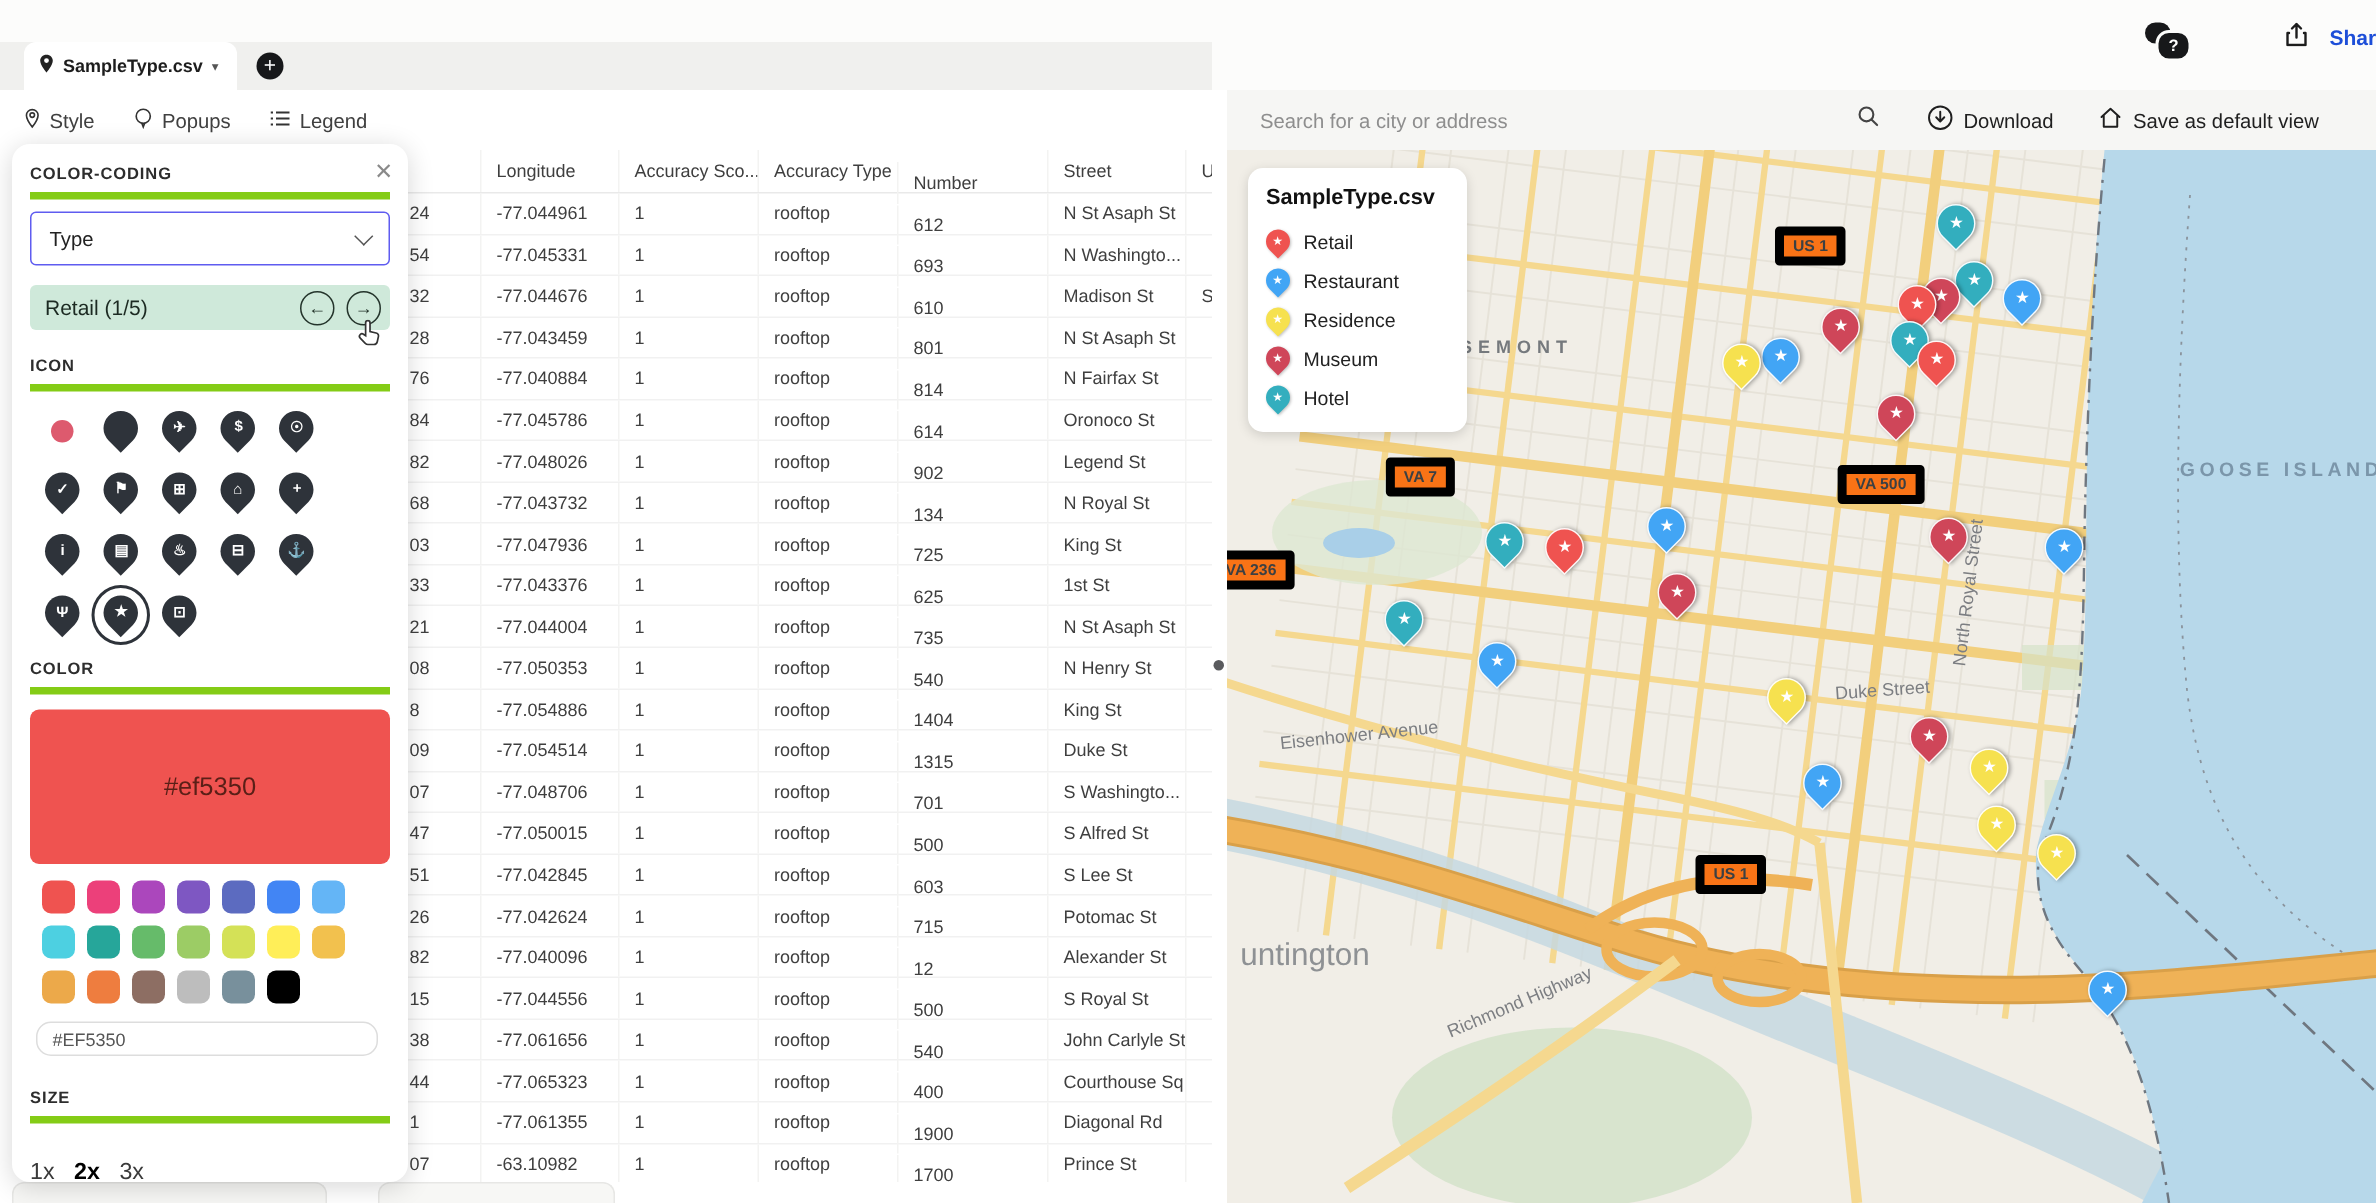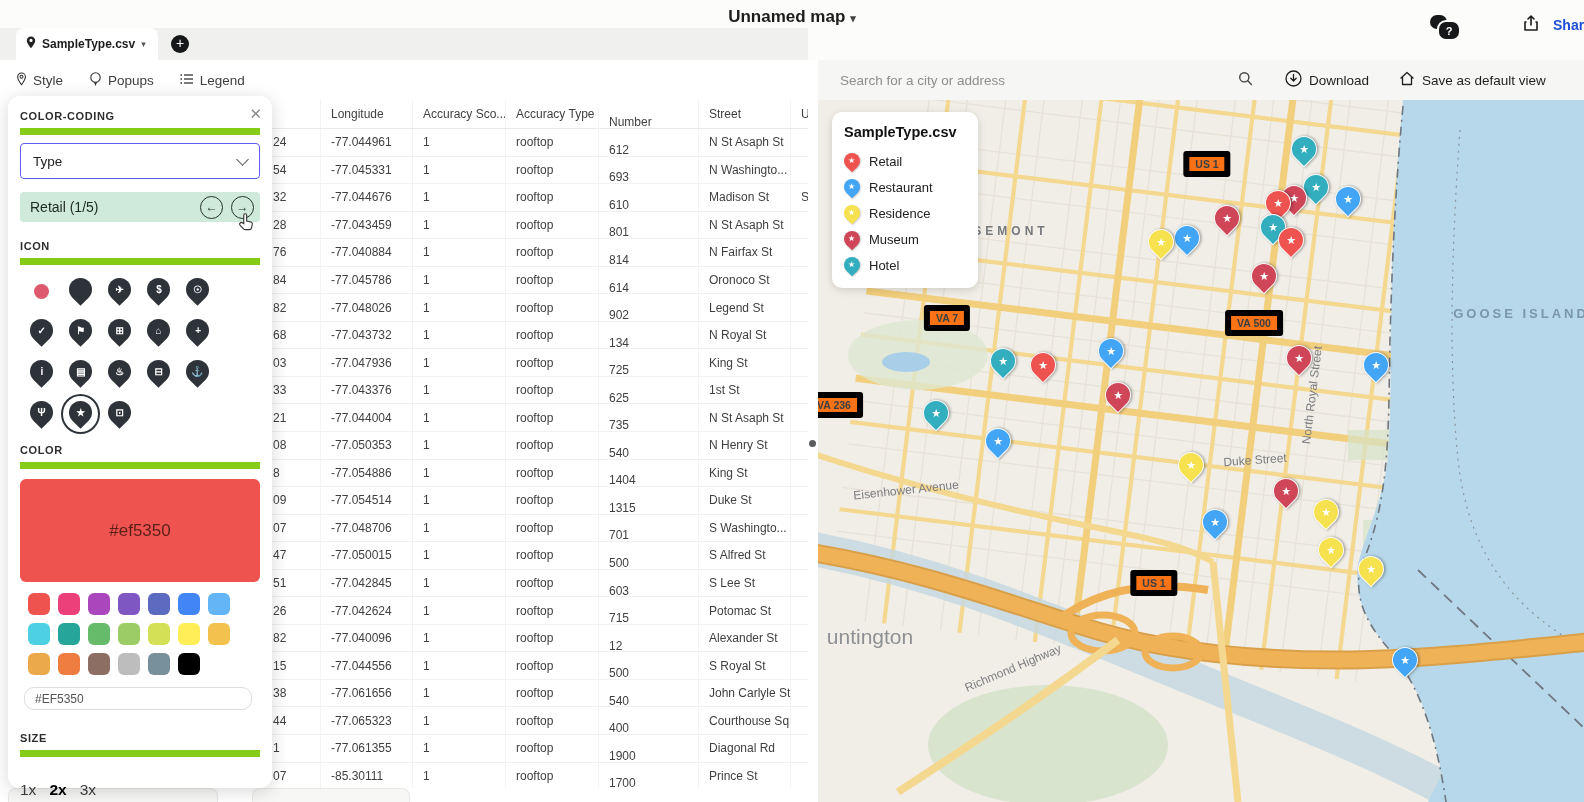--- a/index.html
+++ b/index.html
@@ -39,21 +39,21 @@
   .cell.c0{width:58px;border-left:none;padding-left:11px;}
   .cell.c1{width:92px;}.cell.c2{width:93px;}.cell.c3{width:93px;}
   .cell.c4{width:100px;margin-top:15px;}.cell.c5{width:92px;}.cell.c6{flex:1;}
   .divider-dot{position:absolute;left:809px;top:440px;width:7px;height:7px;border-radius:50%;background:#5a5b5e;}
   .bottom-stub{position:absolute;background:#f7f7f5;border:1px solid #e7e7e5;border-bottom:none;border-radius:8px 8px 0 0;}
   
   .panel{position:absolute;left:8px;top:96px;width:264px;height:692px;background:#fff;border-radius:12px;
          box-shadow:0 3px 18px rgba(0,0,0,.16);z-index:30;box-sizing:border-box;padding:14px 12px;}
   .panel .close{position:absolute;right:10px;top:9px;font-size:15px;color:#8a8a8a;cursor:pointer;}
   .sec-label{font-size:11px;font-weight:bold;letter-spacing:.6px;color:#2d2d2d;
-             border-bottom:7px solid #84cc16;padding-bottom:6px;}
+             border-bottom:5px solid #84cc16;padding-bottom:6px;}
   .dropdown{margin-top:8px;height:34px;border:1.6px solid #5f5cf0;border-radius:4px;display:flex;
             align-items:center;justify-content:space-between;padding:0 12px;font-size:13.5px;color:#222;cursor:pointer;}
   .chev{width:8px;height:8px;border-right:1.7px solid #555;border-bottom:1.7px solid #555;
         transform:rotate(45deg);margin-top:-4px;}
   .cat-banner{margin-top:13px;height:30px;background:#cfe9da;border-radius:4px;display:flex;align-items:center;
               justify-content:space-between;padding:0 6px 0 10px;font-size:14px;color:#1c2a22;}
   .nav-circle{width:21px;height:21px;border:1.6px solid #24342b;border-radius:50%;display:flex;align-items:center;
               justify-content:center;font-size:12px;color:#24342b;cursor:pointer;background:transparent;}
   .nav-group{display:flex;gap:8px;}
   .icon-grid{display:grid;grid-template-columns:repeat(5,39px);row-gap:1px;margin:6px 0 10px 2px;}
@@ -105,23 +105,20 @@
          display:flex;align-items:center;justify-content:center;box-shadow:0 1px 2px rgba(0,0,0,.25);}
   .lgpin span{transform:rotate(45deg);color:#fff;font-size:8px;line-height:1;}
   .lgtext{font-size:13px;color:#222;white-space:nowrap;}
 </style>
 </head>
 <body>
 
 <div class="app">
 
   <div class="topbar">
-    <div class="map-title">
-      <span>Unnamed map</span><span class="caret">▾</span>
-    </div>
     <div class="help-btn">
       <div class="bubble-back"></div>
       <div class="bubble-front">?</div>
     </div>
     <div class="share-btn">
       <span>
         <svg width="14" height="16" viewBox="0 0 14 16">
             <path d="M7 1 v9 M4 4 L7 1 L10 4 M2 7 H1 v8 h12 V7 h-1" fill="none" stroke="#1c1c1c" stroke-width="1.6" stroke-linecap="round" stroke-linejoin="round"></path>
           </svg>
       </span>
@@ -390,21 +387,21 @@
           <div class="cell c0">1</div>
           <div class="cell c1">-77.061355</div>
           <div class="cell c2">1</div>
           <div class="cell c3">rooftop</div>
           <div class="cell c4">1900</div>
           <div class="cell c5">Diagonal Rd</div>
           <div class="cell c6"></div>
         </div>
         <div class="trow">
           <div class="cell c0">07</div>
-          <div class="cell c1">-85.30111</div>
+          <div class="cell c1">-63.10982</div>
           <div class="cell c2">1</div>
           <div class="cell c3">rooftop</div>
           <div class="cell c4">1700</div>
           <div class="cell c5">Prince St</div>
           <div class="cell c6"></div>
         </div>
       </div>
   </div>
   <div class="divider-dot"></div>
   <div class="bottom-stub" style="left:8px;top:788px;width:208px;height:14px;"></div>
@@ -669,21 +666,21 @@
         <div class="maplabel lab-area" style="left: 180px; top: 131px; transform: translate(-50%, -50%) rotate(0deg);">ROSEMONT</div>
         <div class="maplabel lab-water" style="left: 703px; top: 213px; transform: translate(-50%, -50%) rotate(0deg);">GOOSE ISLAND</div>
         <div class="maplabel lab-street" style="left: 494px; top: 295px; transform: translate(-50%, -50%) rotate(-83deg);">North Royal Street</div>
         <div class="maplabel lab-street" style="left: 437px; top: 360px; transform: translate(-50%, -50%) rotate(-4deg);">Duke Street</div>
         <div class="maplabel lab-street" style="left: 88px; top: 390px; transform: translate(-50%, -50%) rotate(-6deg);">Eisenhower Avenue</div>
         <div class="maplabel lab-city" style="left: 52px; top: 537px; transform: translate(-50%, -50%) rotate(0deg);">untington</div>
         <div class="maplabel lab-street" style="left: 195px; top: 568px; transform: translate(-50%, -50%) rotate(-23deg);">Richmond Highway</div>
         <div class="shield" style="left: 389px; top: 64px;">US 1</div>
         <div class="shield" style="left: 129px; top: 218px;">VA 7</div>
         <div class="shield" style="left: 436px; top: 223px;">VA 500</div>
-        <div class="shield" style="left: 16px; top: 280px; margin-top: 25px;">VA 236</div>
+        <div class="shield" style="left: 16px; top: 280px;">VA 236</div>
         <div class="shield" style="left: 336px; top: 483px;">US 1</div>
       </div>
     <div>
         <div class="mappin" style="background: rgb(51, 174, 190); left: 473px; top: 36px;">
           <span>★</span>
         </div>
         <div class="mappin" style="background: rgb(51, 174, 190); left: 485px; top: 74px;">
           <span>★</span>
         </div>
         <div class="mappin" style="background: rgb(66, 165, 245); left: 517px; top: 86px;">

